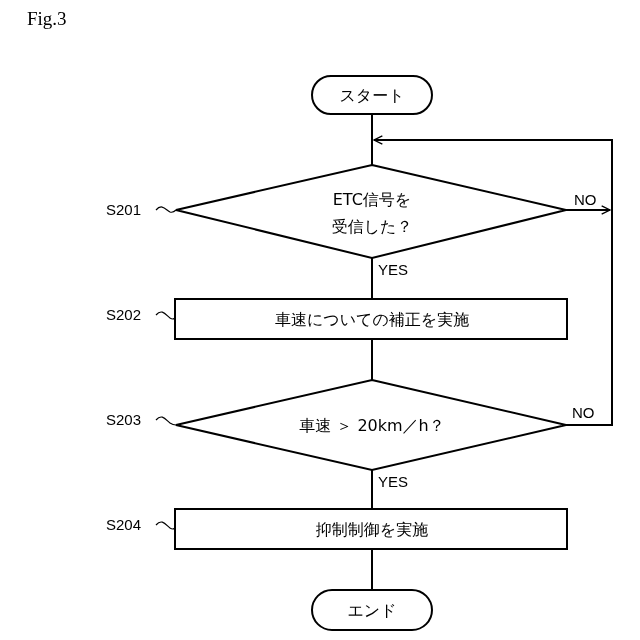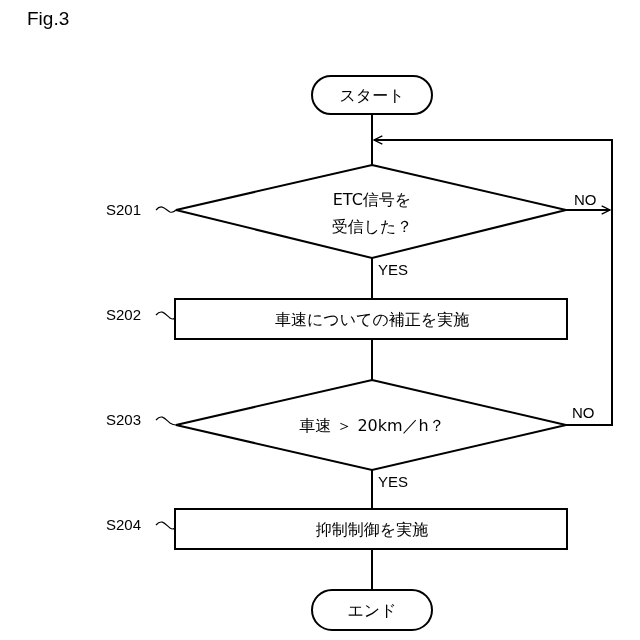--- a/index.html
+++ b/index.html
@@ -1,19 +1,19 @@
 <!DOCTYPE html>
 <html><head>
   <meta charset="utf-8">
   <style>
     html, body { margin: 0; padding: 0; background: #ffffff; }
     body { width: 640px; height: 640px; position: relative; overflow: hidden;
            font-family: "DejaVu Sans", sans-serif; color: #000; }
     #fig-label { position: absolute; left: 27px; top: 8px; font-size: 19px;
-                 font-family: Liberation Sans, sans-serif; }
+                 font-family: Liberation Serif, serif; }
     svg { position: absolute; left: 0; top: 0; }
     .shape { fill: #fff; stroke: #000; stroke-width: 2; }
     .line { fill: none; stroke: #000; stroke-width: 2; }
     .node-text { font-family: "DejaVu Sans", sans-serif; font-size: 16px; fill: #000; }
     .label-text { font-family: "Liberation Sans", sans-serif; font-size: 15px; fill: #000; }
     .leader { fill: none; stroke: #000; stroke-width: 1.2; }
   </style>
 </head>
 <body>
 

